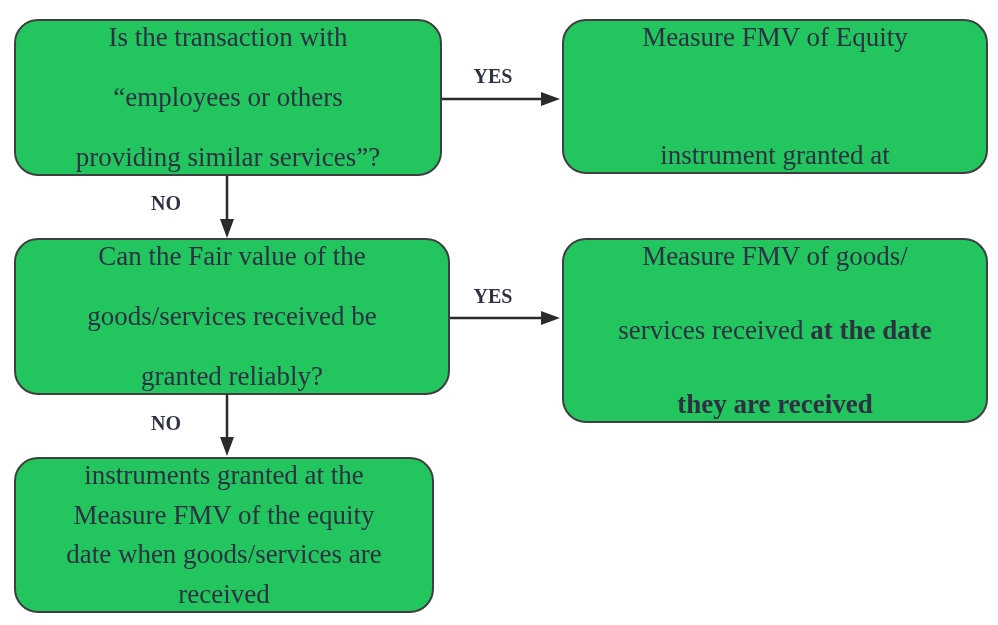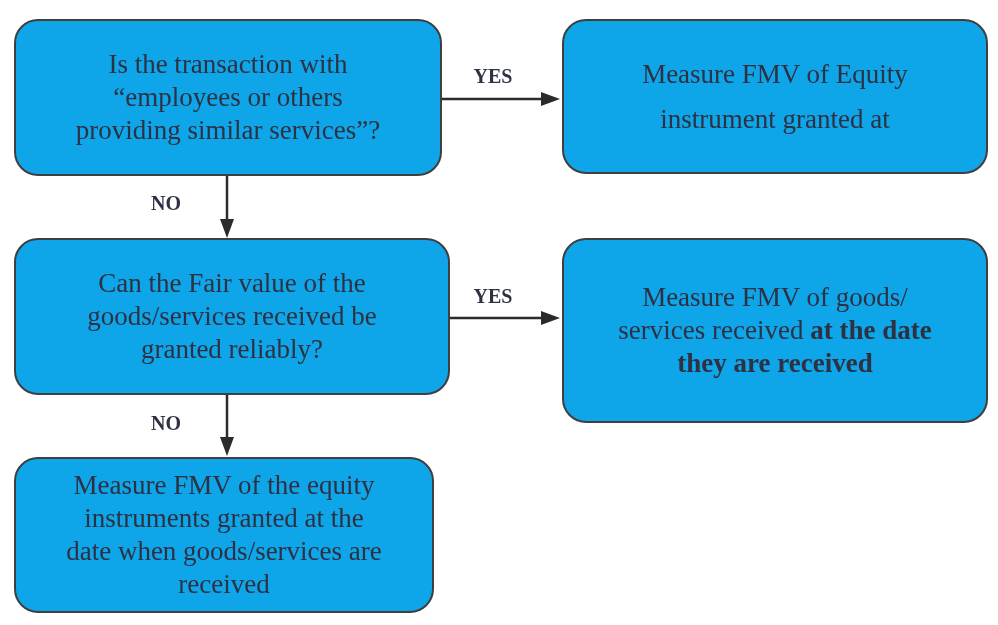--- a/index.html
+++ b/index.html
@@ -15,27 +15,27 @@
     overflow: hidden;
   }
   svg.connectors {
     position: absolute; left: 0; top: 0;
   }
   .node {
     position: absolute;
     box-sizing: border-box;
     border: 2px solid #3f3f3f;
     border-radius: 24px;
-    background: #0ea5e9;
+    background: #22c55e;
     color: #2d3142;
     font-size: 27px;
     line-height: 33px;
     display: flex;
     flex-direction: column;
-    justify-content: center;
+    justify-content: space-between;
     align-items: center;
     text-align: center;
   }
   .node .ln { white-space: nowrap; }
   .node b { font-weight: bold; }
   .n-q1 { left: 14px;  top: 19px;  width: 428px; height: 157px; }
   .n-a1 { left: 562px; top: 19px;  width: 426px; height: 155px; gap: 12px; }
   .n-q2 { left: 14px;  top: 238px; width: 436px; height: 157px; }
   .n-a2 { left: 562px; top: 238px; width: 426px; height: 185px; }
   .n-a3 { left: 14px;  top: 457px; width: 420px; height: 156px; }
@@ -94,22 +94,22 @@
     <div class="ln">granted reliably?</div>
   </div>
 
   <div class="node n-a2">
     <div class="ln">Measure FMV of goods/</div>
     <div class="ln"><span>services received </span><b>at the date</b></div>
     <div class="ln"><b>they are received</b></div>
   </div>
 
   <div class="node n-a3">
+    <div class="ln">instruments granted at the</div>
     <div class="ln">Measure FMV of the equity</div>
-    <div class="ln">instruments granted at the</div>
     <div class="ln">date when goods/services are</div>
     <div class="ln">received</div>
   </div>
 
   <div class="edge-label lbl-yes1">YES</div>
   <div class="edge-label lbl-no1">NO</div>
   <div class="edge-label lbl-yes2">YES</div>
   <div class="edge-label lbl-no2">NO</div>
 
 </div>

